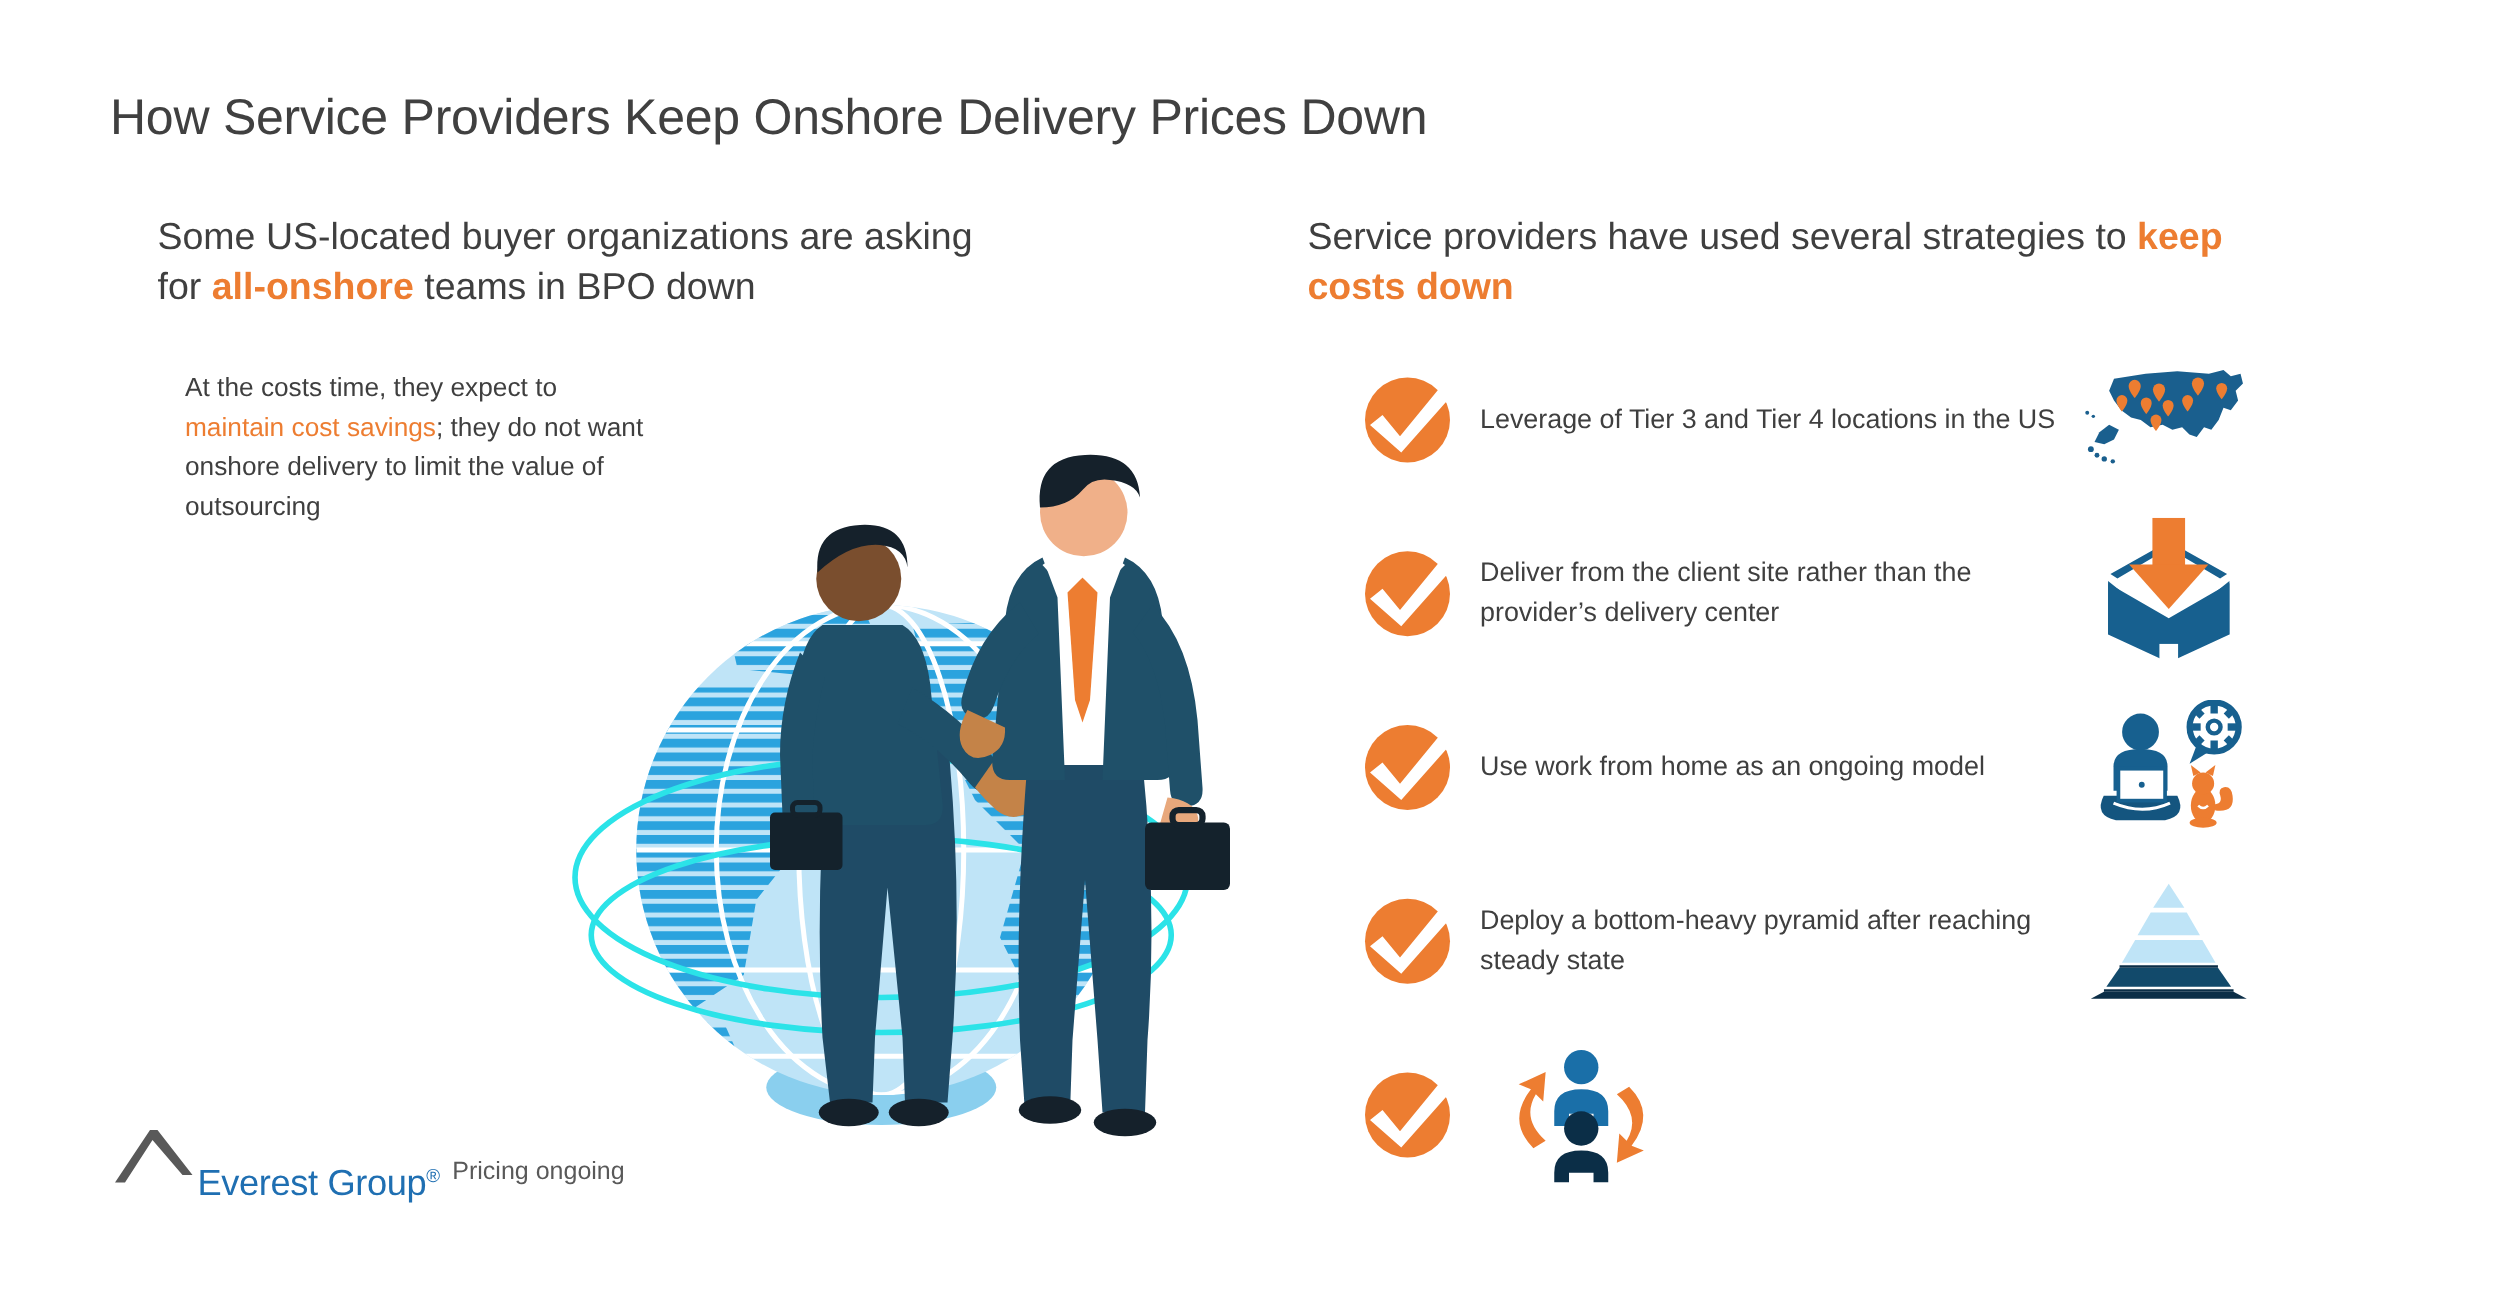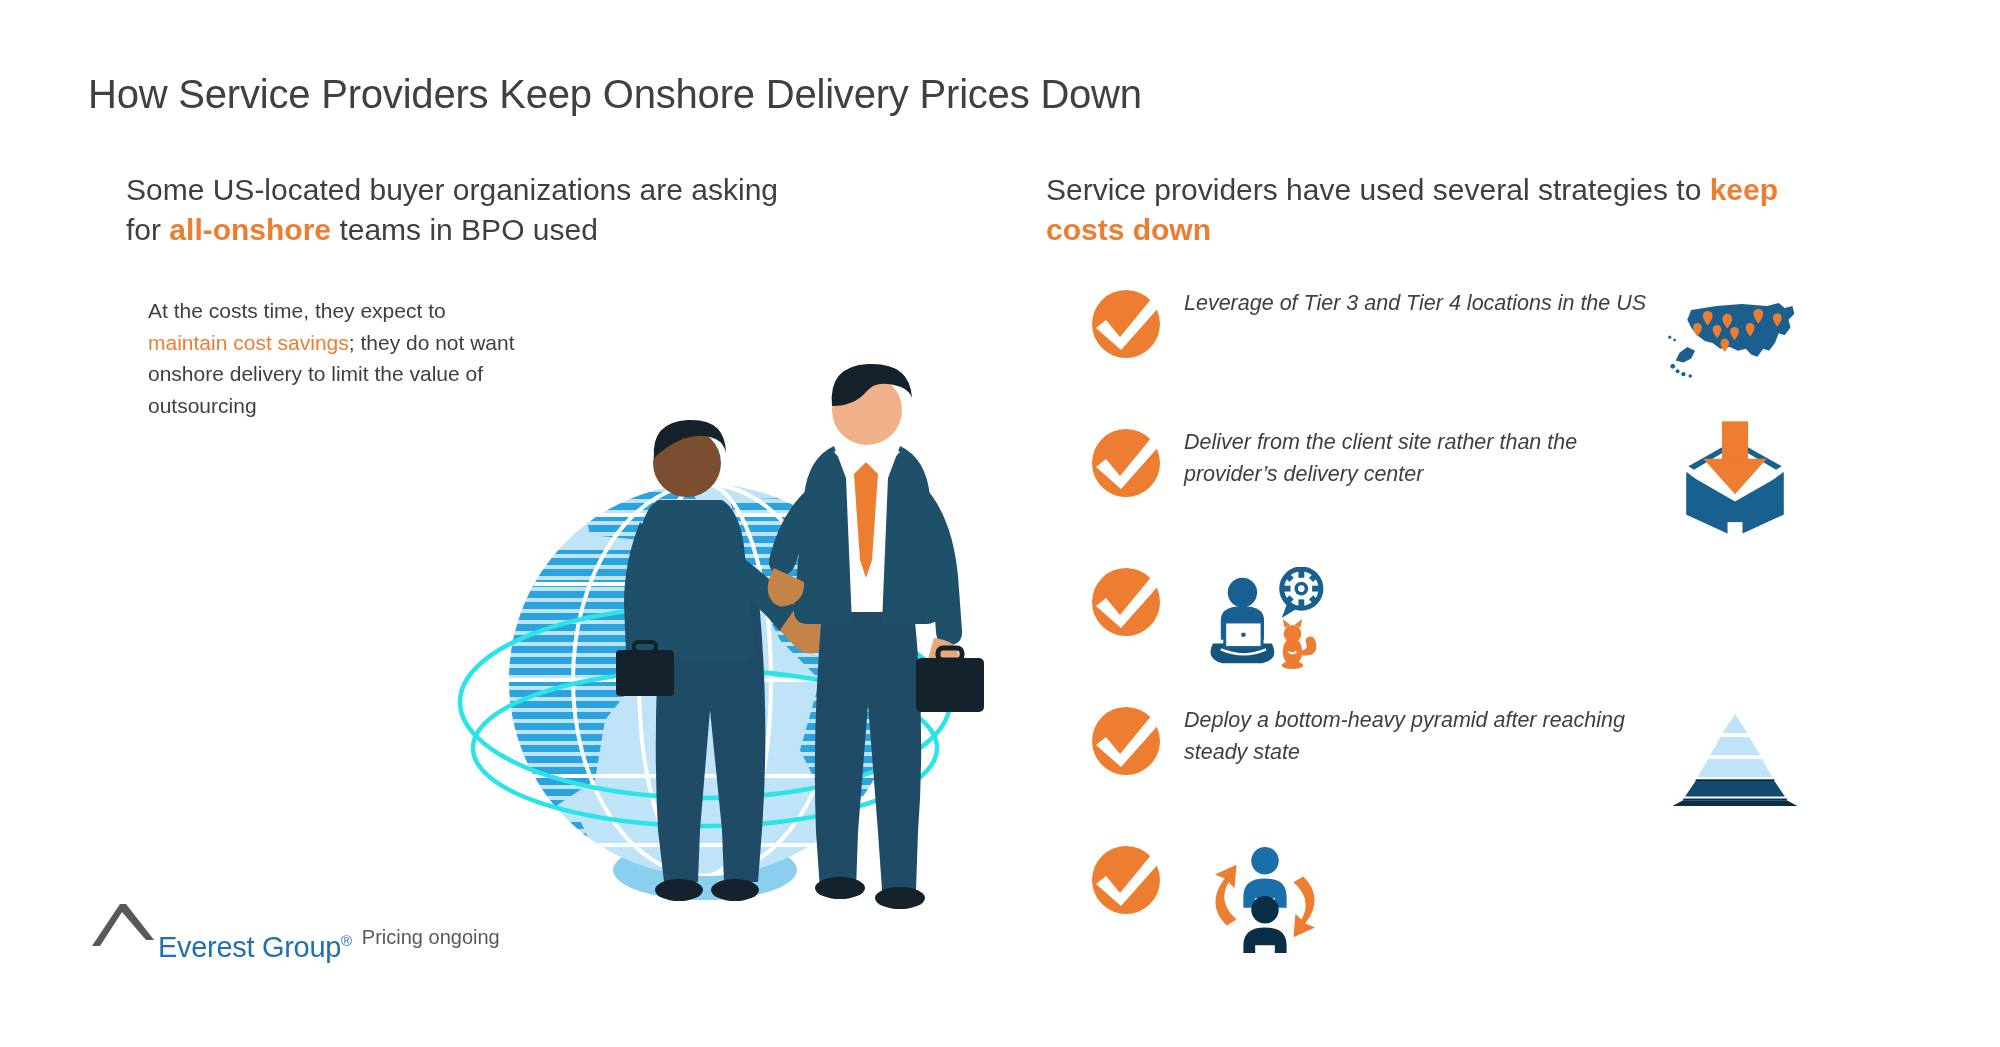--- a/index.html
+++ b/index.html
@@ -65,24 +65,23 @@
   
   .bullets {
     position: absolute;
     left: 1090px;
     top: 288px;
     width: 820px;
   }
   .bullet-row {
     position: relative;
     display: flex;
-    align-items: flex-start;
+    align-items: center;
     height: 96px;
     margin-bottom: 43px;
-    font-style: italic;
   }
   .tick {
     flex: 0 0 auto;
     width: 72px;
     height: 72px;
     margin-right: 22px;
   }
   .bullet-text {
     flex: 1 1 auto;
     font-size: 21.5px;
@@ -127,21 +126,21 @@
   }
 </style>
 </head>
 <body>
 
 <div class="slide">
 
   <div class="slide-title">How Service Providers Keep Onshore Delivery Prices Down</div>
 
   <div class="col-head" id="left-head">
-    <span>Some US-located buyer organizations are asking for </span><span class="hl">all-onshore</span><span> teams in BPO used</span>
+    <span>Some US-located buyer organizations are asking for </span><span class="hl">all-onshore</span><span> teams in BPO down</span>
   </div>
 
   <div class="sub-para">
     <span>At the costs time, they expect to </span><span class="hl">maintain cost savings</span><span>; they do not want onshore delivery to limit the value of outsourcing</span>
   </div>
 
   <div class="illustration">
     <svg viewBox="0 0 560 690" width="560" height="690">
       <defs>
         <clipPath id="globeClip">
@@ -302,20 +301,21 @@
       </span>
     </div>
 
     <div class="bullet-row">
       <span class="tick">
         <svg viewBox="0 0 72 72" width="72" height="72">
           <circle cx="36" cy="36" r="34" fill="#ED7D31"></circle>
           <path d="M6 40 l10 -8 l14 17 L62 10 l8 8 L31 62 Z" fill="#ffffff"></path>
         </svg>
       </span>
+      <span class="bullet-text">Use work from home as an ongoing model</span>
       <span class="bullet-icon">
         <svg viewBox="0 0 150 110" width="148" height="108">
 
           <g fill="none" stroke="#17608F" stroke-width="5">
             <circle cx="112" cy="22" r="20"></circle>
           </g>
           <path d="M98 36 L92 52 L108 42 Z" fill="#17608F"></path>
           <g fill="#17608F">
             <circle cx="112" cy="22" r="7"></circle>
             <g>

